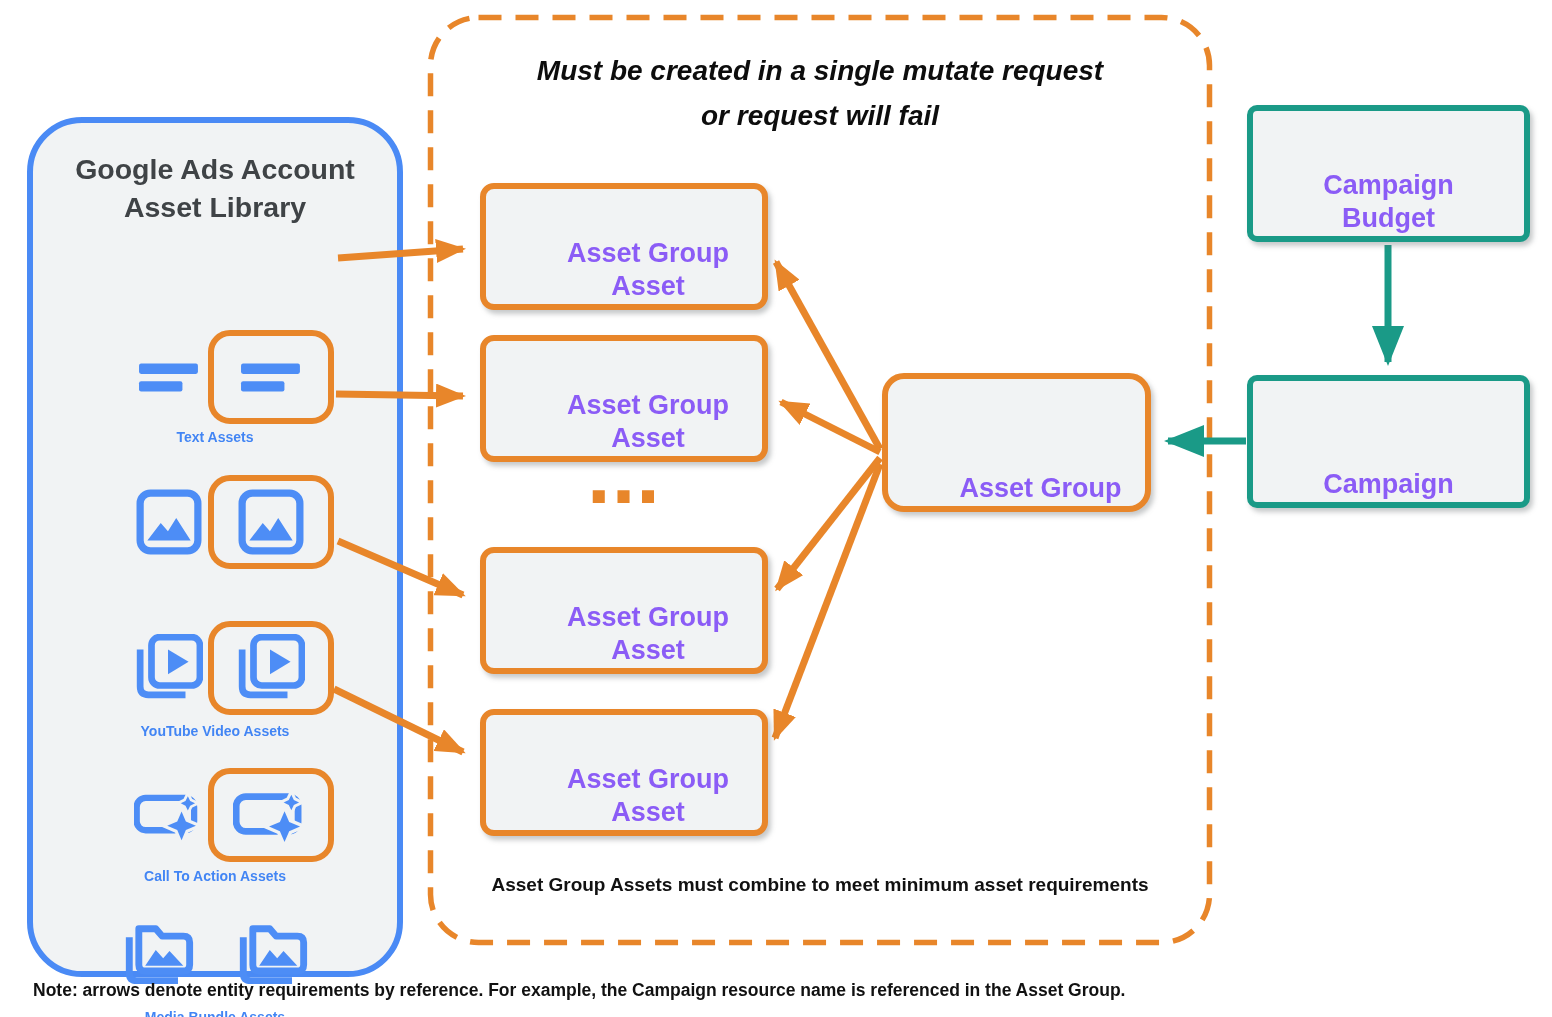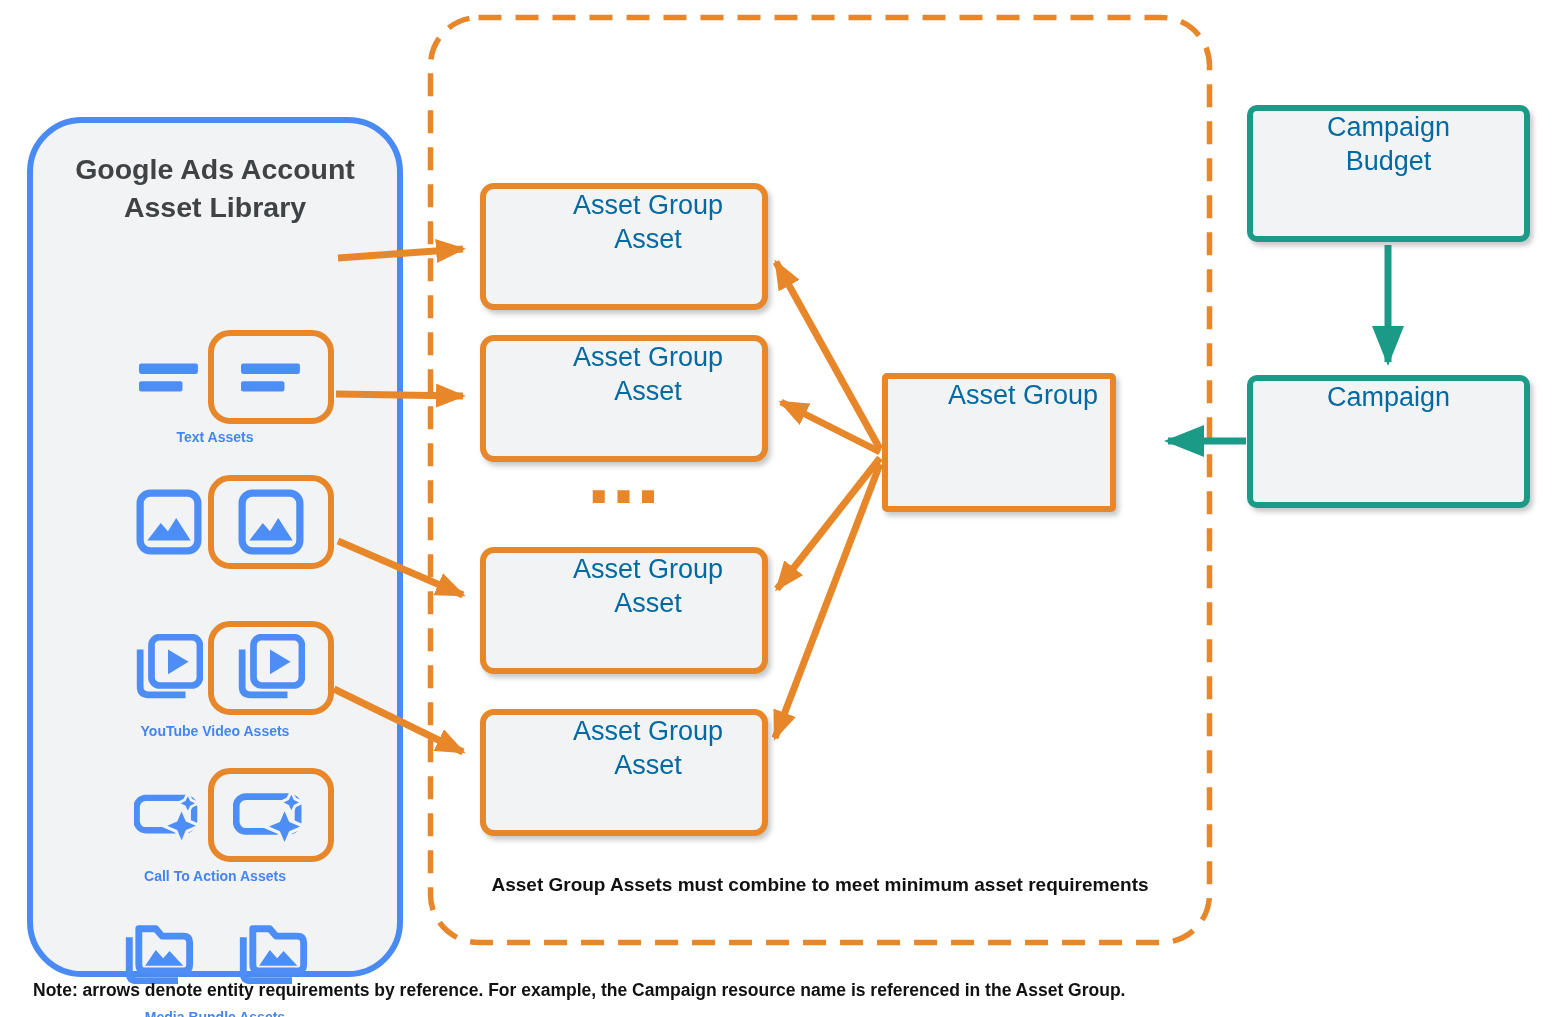--- a/index.html
+++ b/index.html
@@ -46,31 +46,31 @@
     text-align:center; font-size:19px; font-weight:700; color:#111111;
   }
   .dots {
     position:absolute; left:480px; top:455px; width:288px; height:40px;
     text-align:center; color:#E8862A; font-weight:700;
     font-size:85px; line-height:0.45; letter-spacing:1px; overflow:visible;
   }
 
   
   .node {
-    position:absolute; display:flex; align-items:flex-start; justify-content:center;
+    position:absolute; display:flex; align-items:flex-end; justify-content:center;
     background:#F1F3F4; text-align:center;
-    font-size:27px; font-weight:400; color:#0369a1; line-height:1.25;
+    font-size:27px; font-weight:700; color:#8b5cf6; line-height:1.25;
     box-shadow:3px 4px 5px rgba(95,99,104,0.35);
   }
   .node-orange { border:6px solid #E8862A; border-radius:14px;padding-left:48px; }
   .node-teal   { border:6px solid #1A9A87; border-radius:10px; }
   .aga  { left:480px; width:288px; height:127px; }
   .aga .inner { width:200px; }
   .aga1 { top:183px; } .aga2 { top:335px; } .aga3 { top:547px; } .aga4 { top:709px; }
-  .asset-group { left:882px; top:373px; width:234px; height:139px; border-radius:5px; }
+  .asset-group { left:882px; top:373px; width:269px; height:139px; border-radius:22px; }
   .campaign-budget { left:1247px; top:105px; width:283px; height:137px; }
   .campaign-budget .inner { width:180px; }
   .campaign { left:1247px; top:375px; width:283px; height:133px; }
 
   
   .arrows { position:absolute; left:0; top:0; width:1552px; height:1017px; pointer-events:none; }
 
   
   .note {
     position:absolute; left:33px; top:980px; width:1500px;
@@ -193,20 +193,22 @@
 
     <path d="M880,449 L776,262" stroke="#E8862A" stroke-width="7" fill="none" marker-end="url(#mo)"></path>
     <path d="M880,452 L781,402" stroke="#E8862A" stroke-width="7" fill="none" marker-end="url(#mo)"></path>
     <path d="M880,458 L777,589" stroke="#E8862A" stroke-width="7" fill="none" marker-end="url(#mo)"></path>
     <path d="M880,464 L775,738" stroke="#E8862A" stroke-width="7" fill="none" marker-end="url(#mo)"></path>
 
     <path d="M1388,245 L1388,362" stroke="#1A9A87" stroke-width="7" fill="none" marker-end="url(#mt)"></path>
     <path d="M1246,441 L1168,441" stroke="#1A9A87" stroke-width="7" fill="none" marker-end="url(#mt)"></path>
   </svg>
 
+  <div class="mutate-title">Must be created in a single mutate request
+or request will fail</div>
 
   <div class="node node-orange aga aga1">
     <span class="inner">Asset Group Asset</span>
   </div>
   <div class="node node-orange aga aga2">
     <span class="inner">Asset Group Asset</span>
   </div>
   <div class="dots">...</div>
   <div class="node node-orange aga aga3">
     <span class="inner">Asset Group Asset</span>

